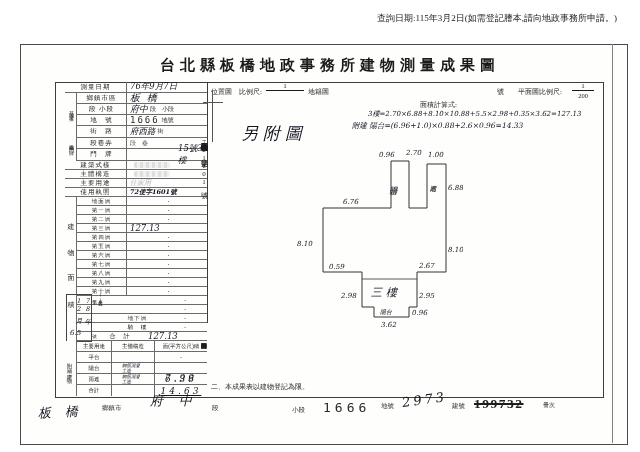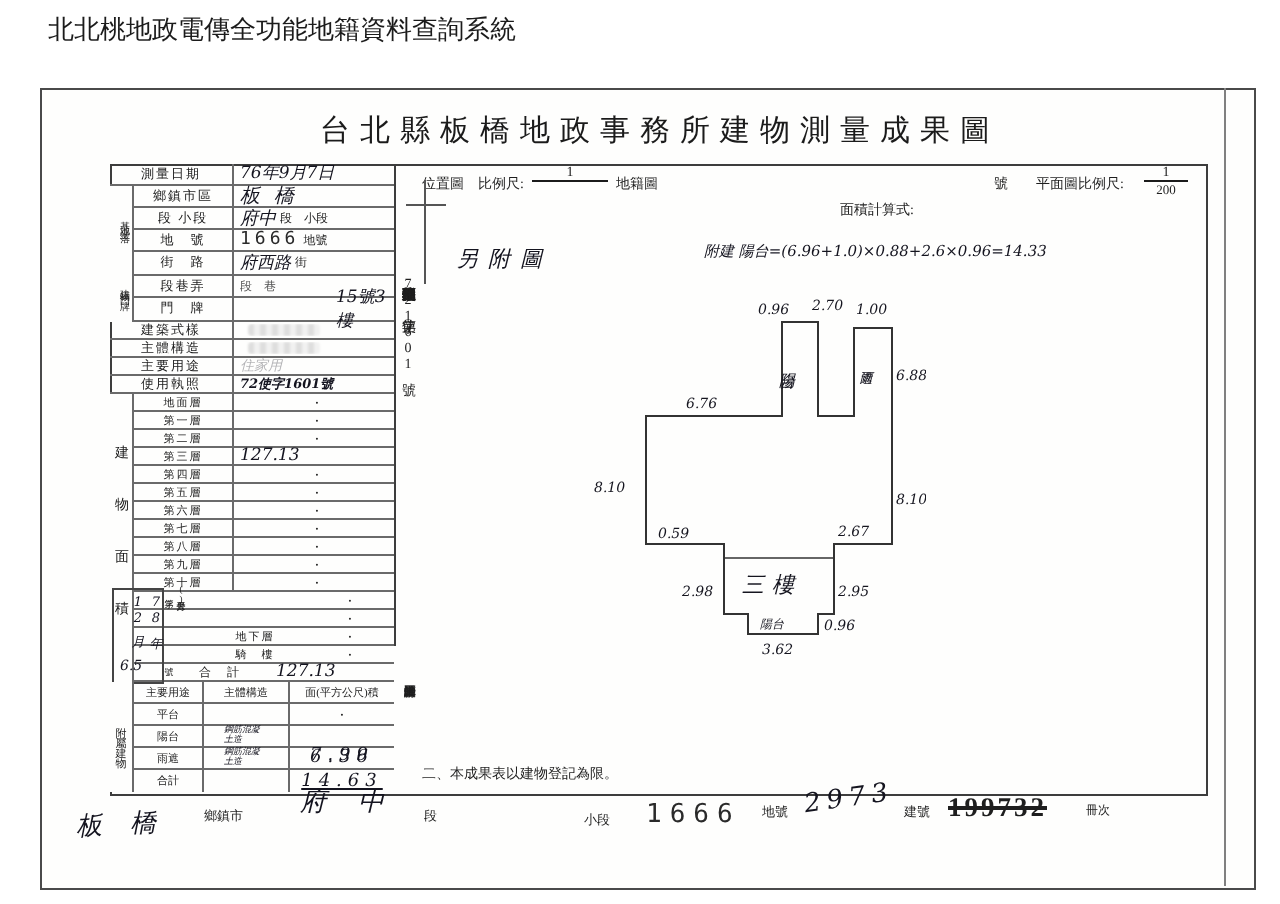--- a/index.html
+++ b/index.html
@@ -31,30 +31,30 @@
   .annexcell{box-sizing:border-box;border-right:1px solid #6a6a6a;height:100%;display:flex;
              align-items:center;justify-content:center;font-size:5.5px;}
   .strike{text-decoration:line-through;text-decoration-thickness:2px;}
   svg text{font-family:"DejaVu Serif",serif;font-style:italic;fill:#15151f;}
 </style>
 </head>
 <body>
 
 <div class="page">
 
-  <div class="abs" style="left:24px;top:6px;font-size:13px;">北北桃地政電傳全功能地籍資料查詢系統</div>
+  <div class="abs" style="left:377px;top:12px;font-size:9px;">查詢日期:115年3月2日(如需登記謄本,請向地政事務所申請。)</div>
 
   <div class="abs doc-box" style="left:20px;top:44px;width:606px;height:399px;"></div>
   <div class="abs" style="left:612px;top:44px;width:0;height:399px;border-left:1px solid #808080;"></div>
 
-  <div class="abs" style="left:150px;top:56px;width:360px;text-align:center;font-size:15px;font-weight:normal;letter-spacing:5px;">台北縣板橋地政事務所建物測量成果圖</div>
+  <div class="abs" style="left:150px;top:56px;width:360px;text-align:center;font-size:15px;font-weight:bold;letter-spacing:5px;">台北縣板橋地政事務所建物測量成果圖</div>
 
   <div class="abs form-box" style="left:55px;top:82px;width:547px;height:314px;"></div>
 
-  <div class="abs lt" style="left:55px;top:82px;width:142px;height:241px;">
+  <div class="abs lt" style="left:65px;top:82px;width:142px;height:241px;">
 
     <div class="row" style="top:0;height:11px;">
       <div class="lab w62">測量日期</div>
       <div class="val">
           <span class="hw" style="font-size:8.5px;">76年9月7日</span>
         </div>
     </div>
 
     <div class="row pl12" style="top:11px;height:11px;">
       <div class="lab w50">鄉鎮市區</div>
@@ -279,25 +279,26 @@
 
   <div class="abs pr" style="left:211px;top:87px;font-size:7px;">位置圖</div>
   <div class="abs pr" style="left:239px;top:87px;font-size:7px;">比例尺:</div>
   <div class="abs frac" style="left:266px;top:82px;width:38px;">1</div>
   <div class="abs pr" style="left:308px;top:87px;font-size:7px;">地籍圖</div>
   <div class="abs pr" style="left:497px;top:87px;font-size:7px;">號</div>
   <div class="abs pr" style="left:518px;top:87px;font-size:7px;">平面圖比例尺:</div>
   <div class="abs frac" style="left:572px;top:82px;width:22px;">1</div>
   <div class="abs pr" style="left:572px;top:92px;width:22px;text-align:center;font-size:6.5px;">200</div>
   <div class="abs pr" style="left:420px;top:100px;font-size:7px;">面積計算式:</div>
+  <div class="abs hw" style="left:368px;top:109px;font-size:7px;white-space:nowrap;">3樓=2.70×6.88+8.10×10.88+5.5×2.98+0.35×3.62=127.13</div>
   <div class="abs hw" style="left:352px;top:121px;font-size:7.5px;white-space:nowrap;">附建 陽台=(6.96+1.0)×0.88+2.6×0.96=14.33</div>
 
   <div class="abs" style="left:212px;top:90px;width:1px;height:52px;background:#555;"></div>
   <div class="abs" style="left:203px;top:102px;width:20px;height:1px;background:#555;"></div>
-  <div class="abs hw" style="left:228px;top:122px;font-size:11px;letter-spacing:5px;">另附圖</div>
+  <div class="abs hw" style="left:241px;top:122px;font-size:17px;letter-spacing:5px;">另附圖</div>
 
   <svg class="abs" style="left:293px;top:146px;" width="170" height="190" viewBox="0 0 170 190">
     <path d="M30,62 H98 V15 H116 V62 H134 V18 H153 V126 H124 V161 H116 V171 H81 V161 H69 V126 H30 Z" fill="none" stroke="#333" stroke-width="1"></path>
     <line x1="69" y1="133" x2="124" y2="133" stroke="#333" stroke-width="0.8"></line>
     <text x="86" y="11" font-size="7">0.96</text>
     <text x="113" y="9" font-size="7">2.70</text>
     <text x="135" y="11" font-size="7">1.00</text>
     <text x="100" y="34" font-size="8" writing-mode="tb">陽台</text>
     <text x="140" y="34" font-size="6.5" writing-mode="tb">雨遮</text>
     <text x="155" y="44" font-size="7">6.88</text>

